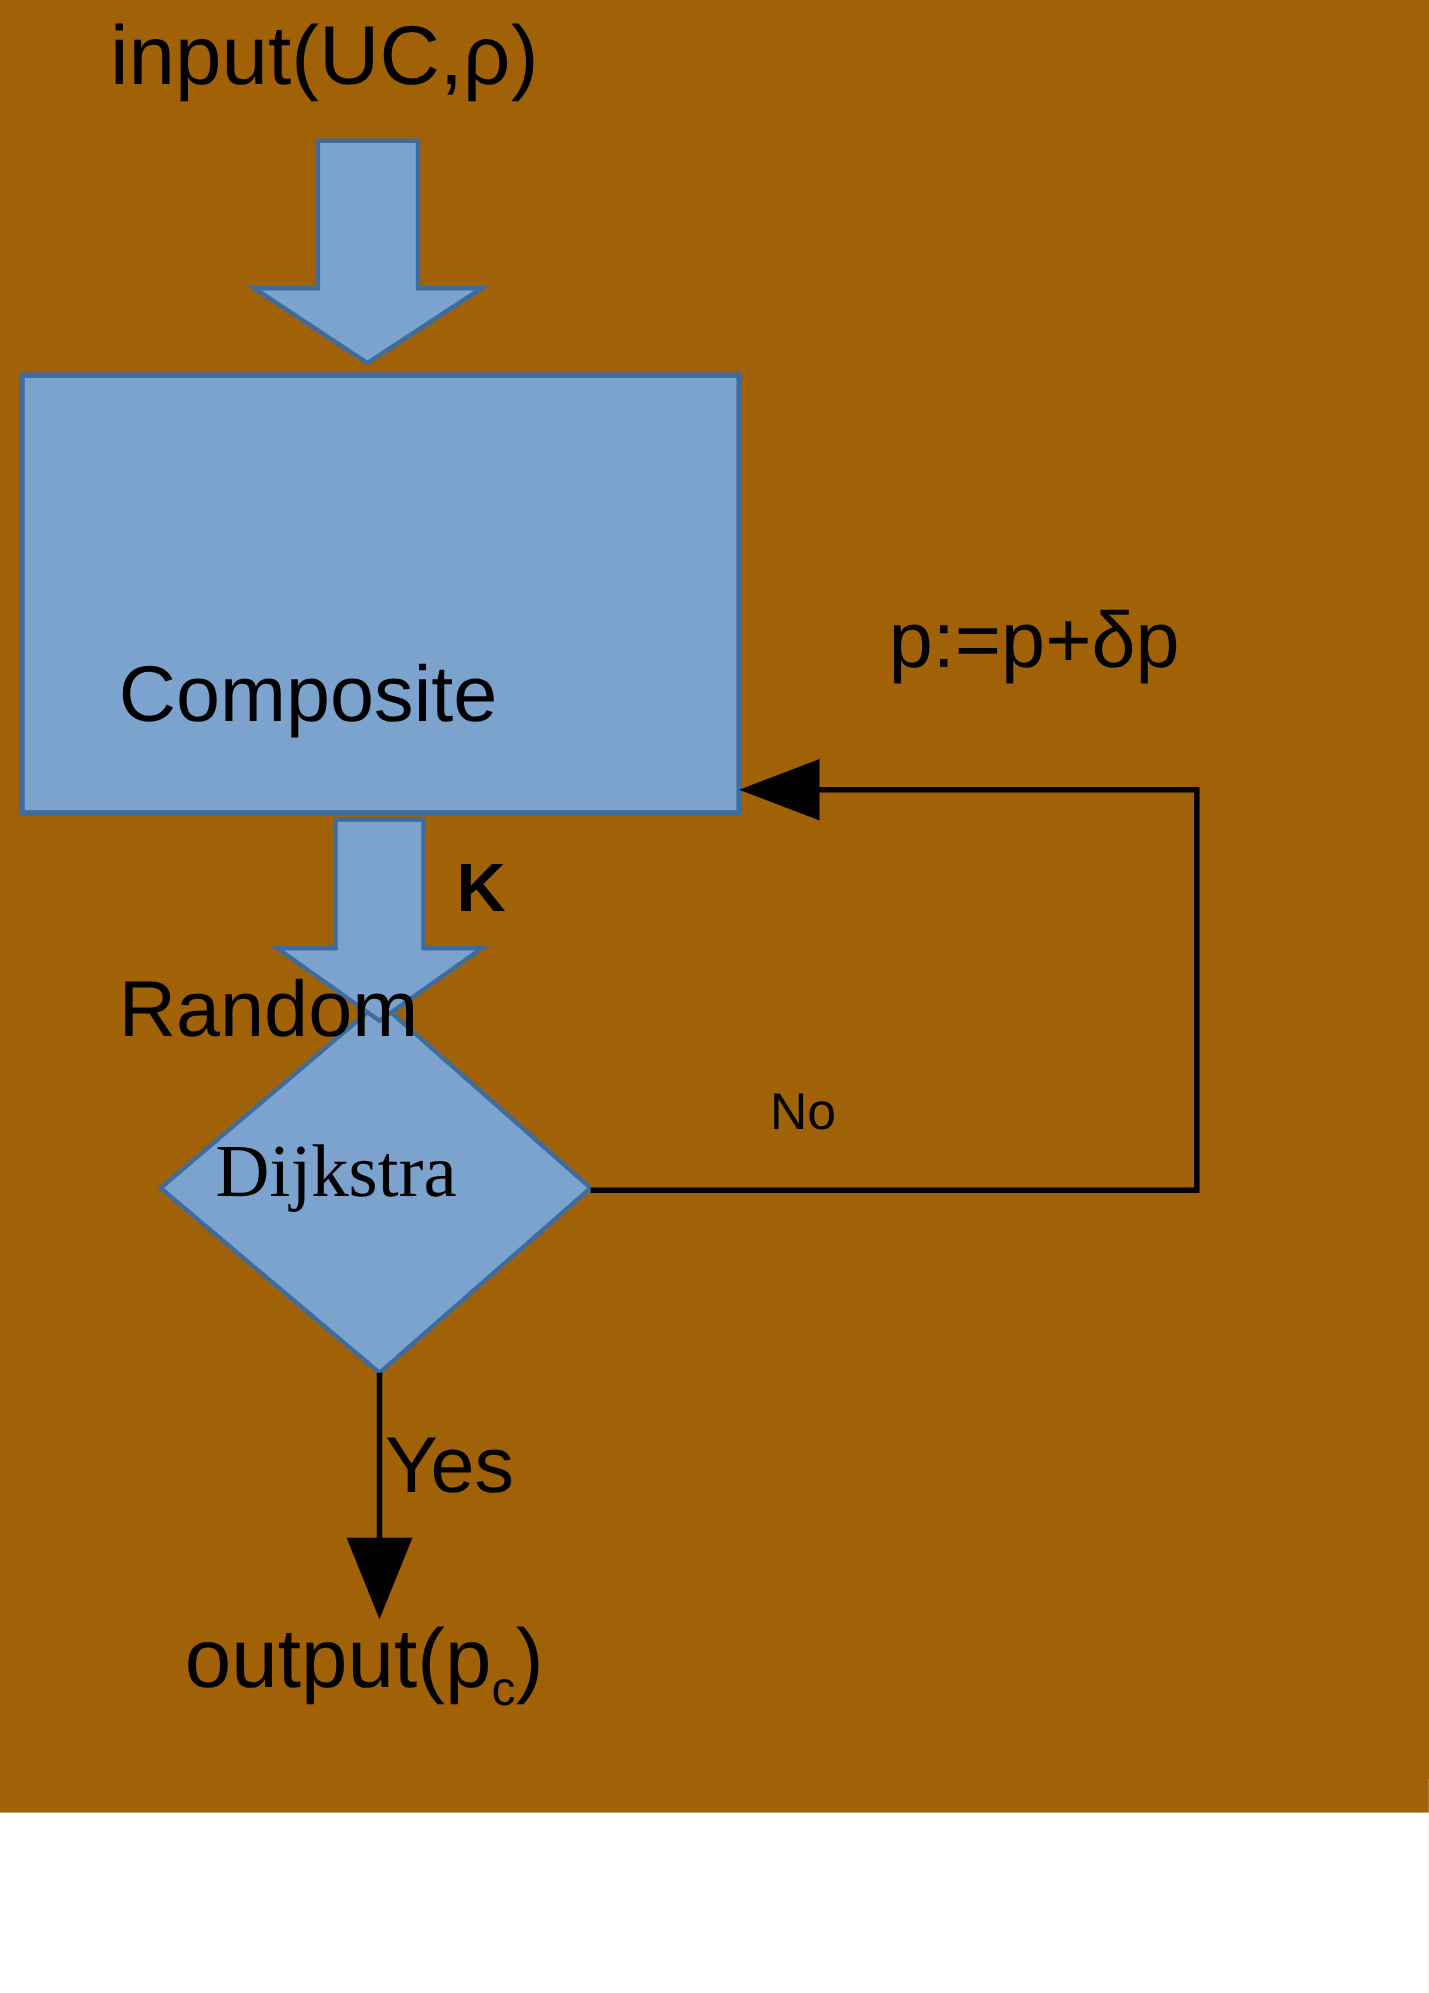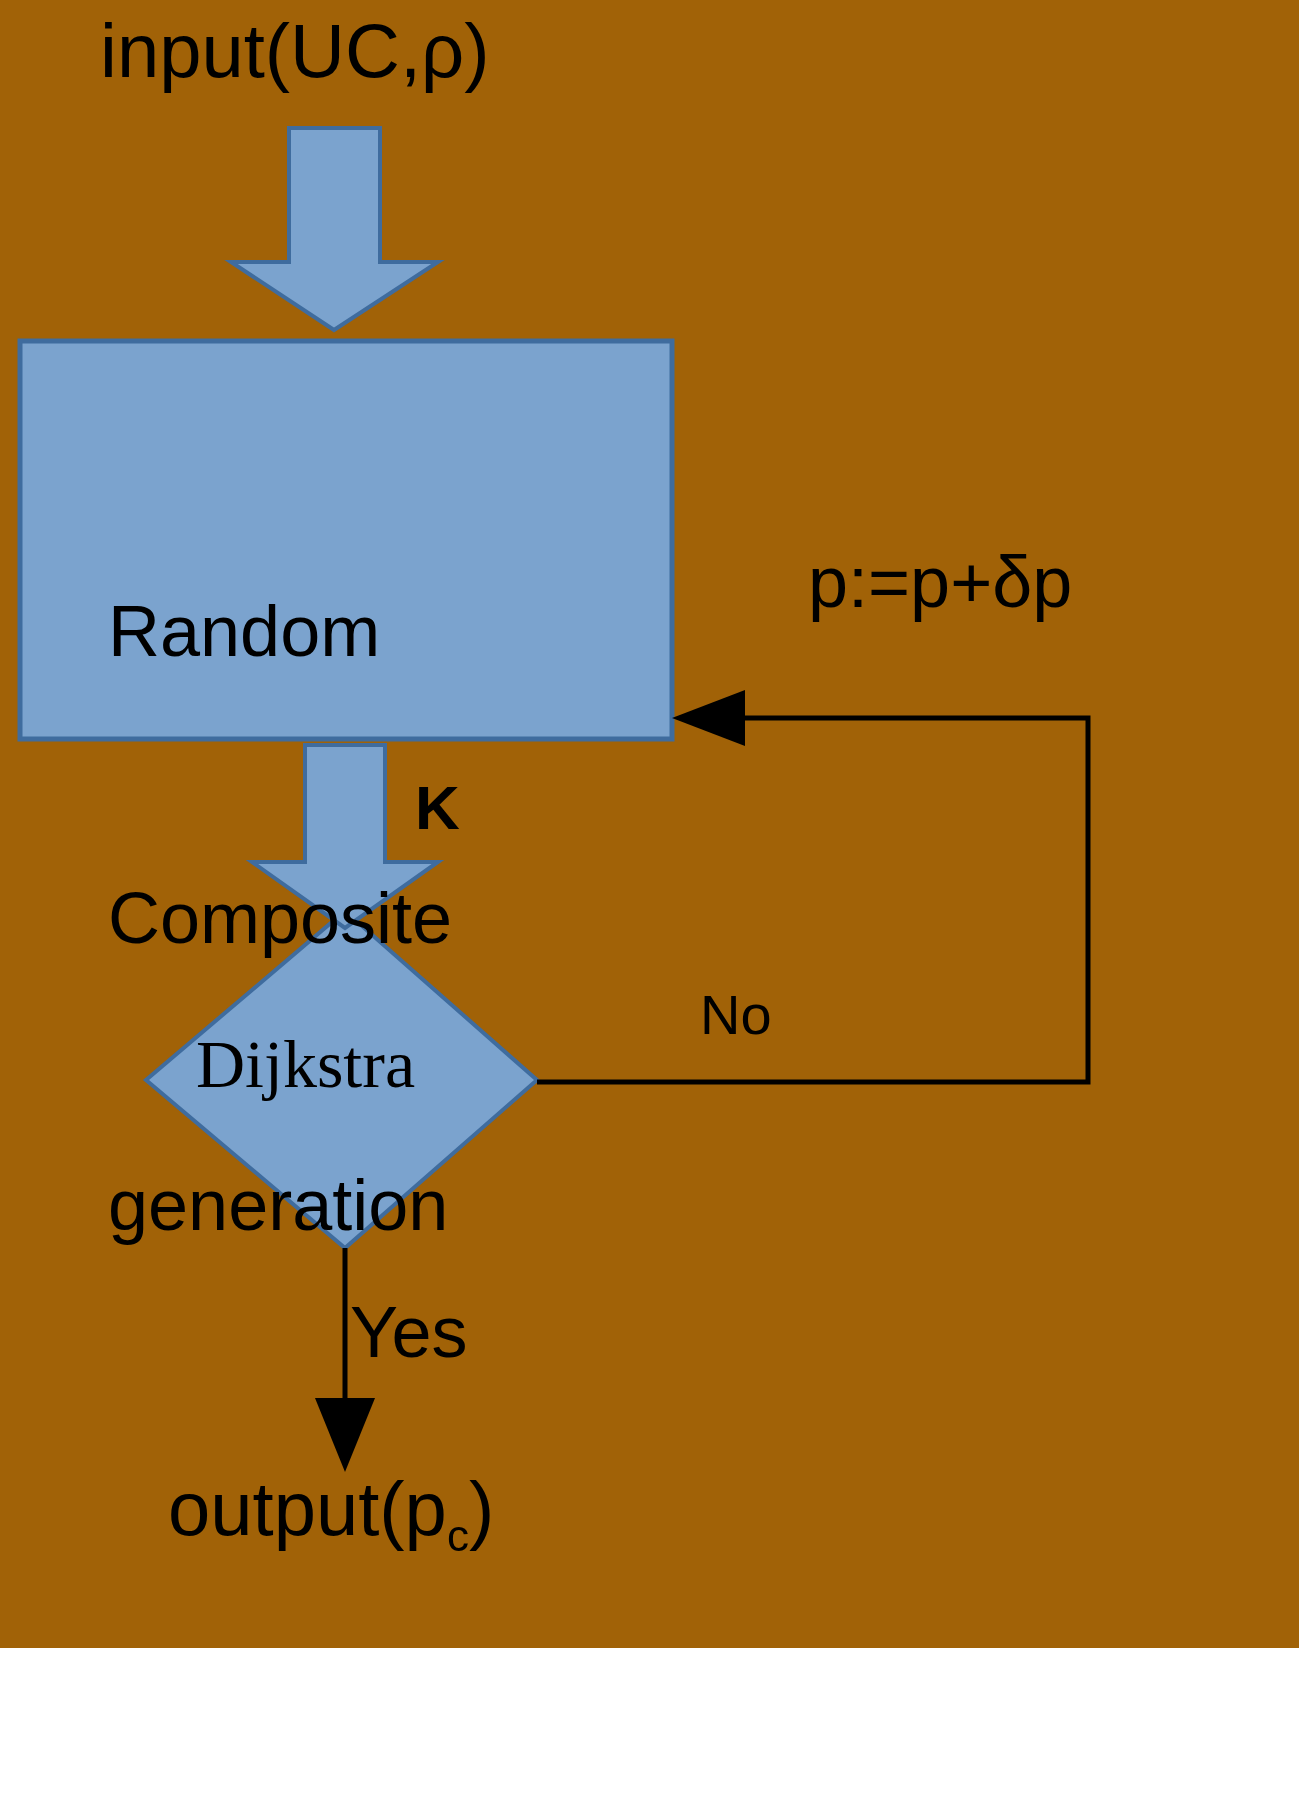--- a/index.html
+++ b/index.html
@@ -49,21 +49,21 @@
   }
   #diamond-text {
     left: 196px;
     top: 1028px;
     font-size: 68px;
     font-family: Liberation Serif, serif;
   }
   #no-label {
     left: 700px;
     top: 985px;
-    font-size: 56px;
+    font-size: 47px;
   }
   #feedback-label {
     left: 775px;
     top: 544px;
     font-size: 72px;
     margin-left: 33px;
   }
   #yes-label {
     left: 350px;
     top: 1294px;
@@ -100,23 +100,22 @@
     <polygon points="672,718 745,690 745,746" fill="#000000"></polygon>
 
     <line x1="345" y1="1248" x2="345" y2="1420" stroke="#000000" stroke-width="5"></line>
     <polygon points="345,1472 315,1398 375,1398" fill="#000000"></polygon>
 
   </svg>
 
   <div class="lbl" id="title-label">input(UC,ρ)</div>
 
   <div class="lbl" id="box-text">
+    <div>Composite</div>
     <div>Random</div>
-    <div>Composite</div>
-    <div>generation</div>
   </div>
 
   <div class="lbl" id="k-label">K</div>
 
   <div class="lbl" id="diamond-text">Dijkstra</div>
 
   <div class="lbl" id="no-label">No</div>
 
   <div class="lbl" id="feedback-label">p:=p+δp</div>
 

